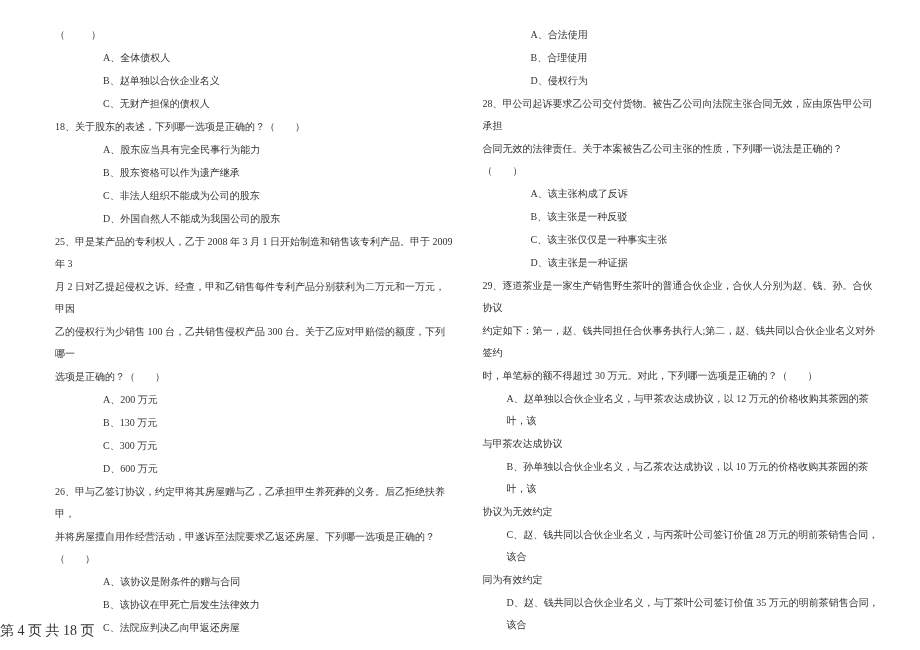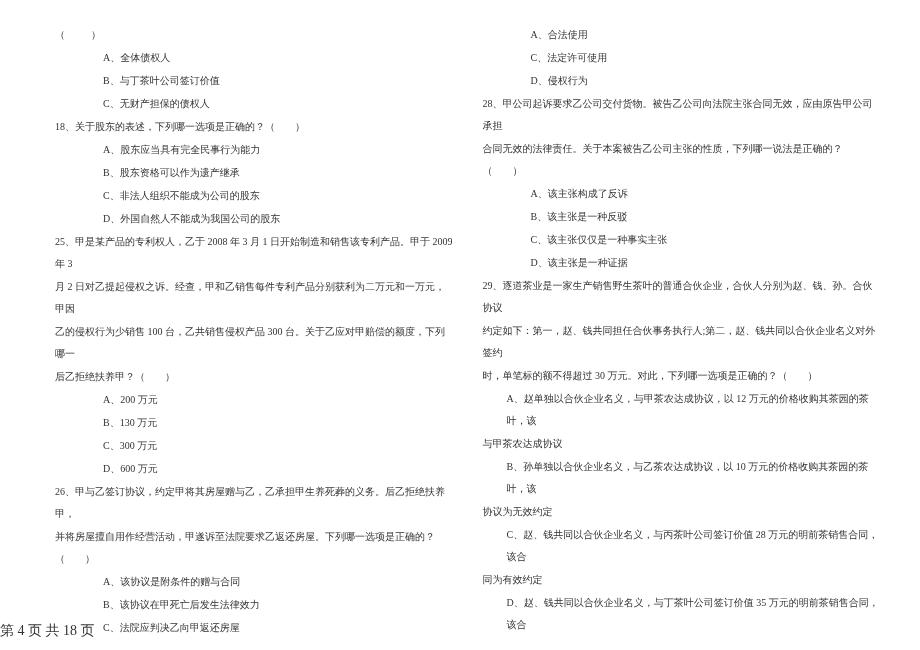--- a/index.html
+++ b/index.html
@@ -48,46 +48,46 @@
       letter-spacing: 2px;
     }
   </style>
 </head>
 <body>
 
 <div class="page">
   <div class="column">
     <div class="line"><span class="blank">（　　）</span></div>
     <div class="line indent2">A、全体债权人</div>
-    <div class="line indent2">B、与丁茶叶公司签订价值</div>
+    <div class="line indent2">B、赵单独以合伙企业名义</div>
     <div class="line indent2">C、无财产担保的债权人</div>
     <div class="line">18、关于股东的表述，下列哪一选项是正确的？（　　）</div>
     <div class="line indent2">A、股东应当具有完全民事行为能力</div>
     <div class="line indent2">B、股东资格可以作为遗产继承</div>
     <div class="line indent2">C、非法人组织不能成为公司的股东</div>
     <div class="line indent2">D、外国自然人不能成为我国公司的股东</div>
     <div class="line">25、甲是某产品的专利权人，乙于 2008 年 3 月 1 日开始制造和销售该专利产品。甲于 2009 年 3</div>
     <div class="line">月 2 日对乙提起侵权之诉。经查，甲和乙销售每件专利产品分别获利为二万元和一万元，甲因</div>
     <div class="line">乙的侵权行为少销售 100 台，乙共销售侵权产品 300 台。关于乙应对甲赔偿的额度，下列哪一</div>
-    <div class="line">后乙拒绝扶养甲？（　　）</div>
+    <div class="line">选项是正确的？（　　）</div>
     <div class="line indent2">A、200 万元</div>
     <div class="line indent2">B、130 万元</div>
     <div class="line indent2">C、300 万元</div>
     <div class="line indent2">D、600 万元</div>
     <div class="line">26、甲与乙签订协议，约定甲将其房屋赠与乙，乙承担甲生养死葬的义务。后乙拒绝扶养甲，</div>
     <div class="line">并将房屋擅自用作经营活动，甲遂诉至法院要求乙返还房屋。下列哪一选项是正确的？（　　）</div>
     <div class="line indent2">A、该协议是附条件的赠与合同</div>
     <div class="line indent2">B、该协议在甲死亡后发生法律效力</div>
     <div class="line indent2">C、法院应判决乙向甲返还房屋</div>
 
   </div>
 
   <div class="column">
     <div class="line indent2">A、合法使用</div>
-    <div class="line indent2">C、法定许可使用</div>
+    <div class="line indent2">B、合理使用</div>
     <div class="line indent2">D、侵权行为</div>
     <div class="line">28、甲公司起诉要求乙公司交付货物。被告乙公司向法院主张合同无效，应由原告甲公司承担</div>
     <div class="line">合同无效的法律责任。关于本案被告乙公司主张的性质，下列哪一说法是正确的？（　　）</div>
     <div class="line indent2">A、该主张构成了反诉</div>
     <div class="line indent2">B、该主张是一种反驳</div>
     <div class="line indent2">C、该主张仅仅是一种事实主张</div>
     <div class="line indent2">D、该主张是一种证据</div>
     <div class="line">29、逐道茶业是一家生产销售野生茶叶的普通合伙企业，合伙人分别为赵、钱、孙。合伙协议</div>
     <div class="line">约定如下：第一，赵、钱共同担任合伙事务执行人;第二，赵、钱共同以合伙企业名义对外签约</div>
     <div class="line">时，单笔标的额不得超过 30 万元。对此，下列哪一选项是正确的？（　　）</div>

